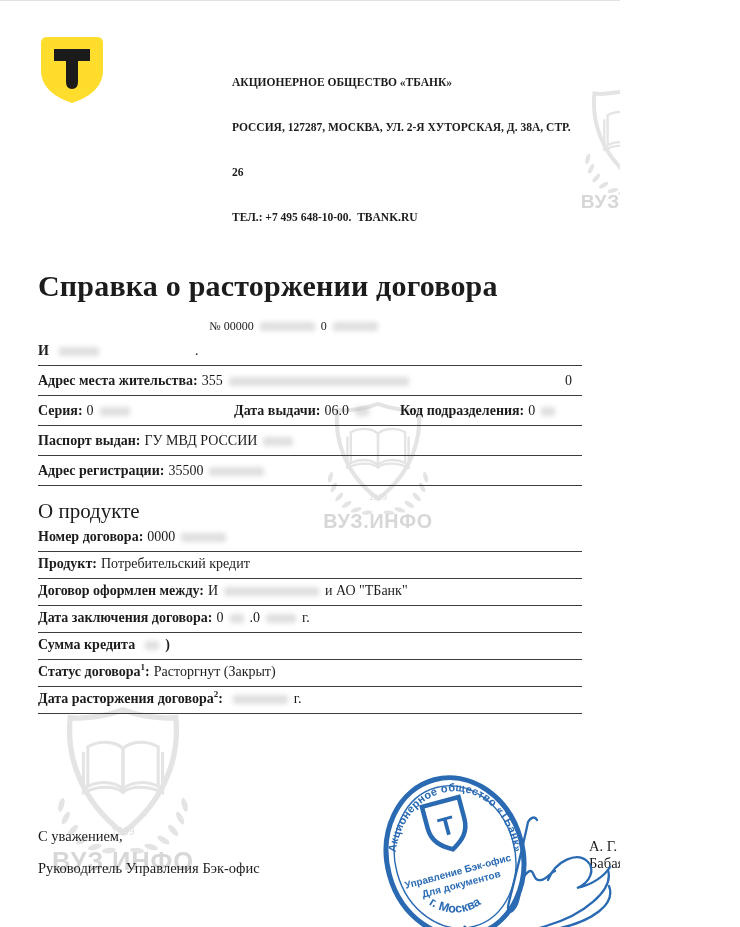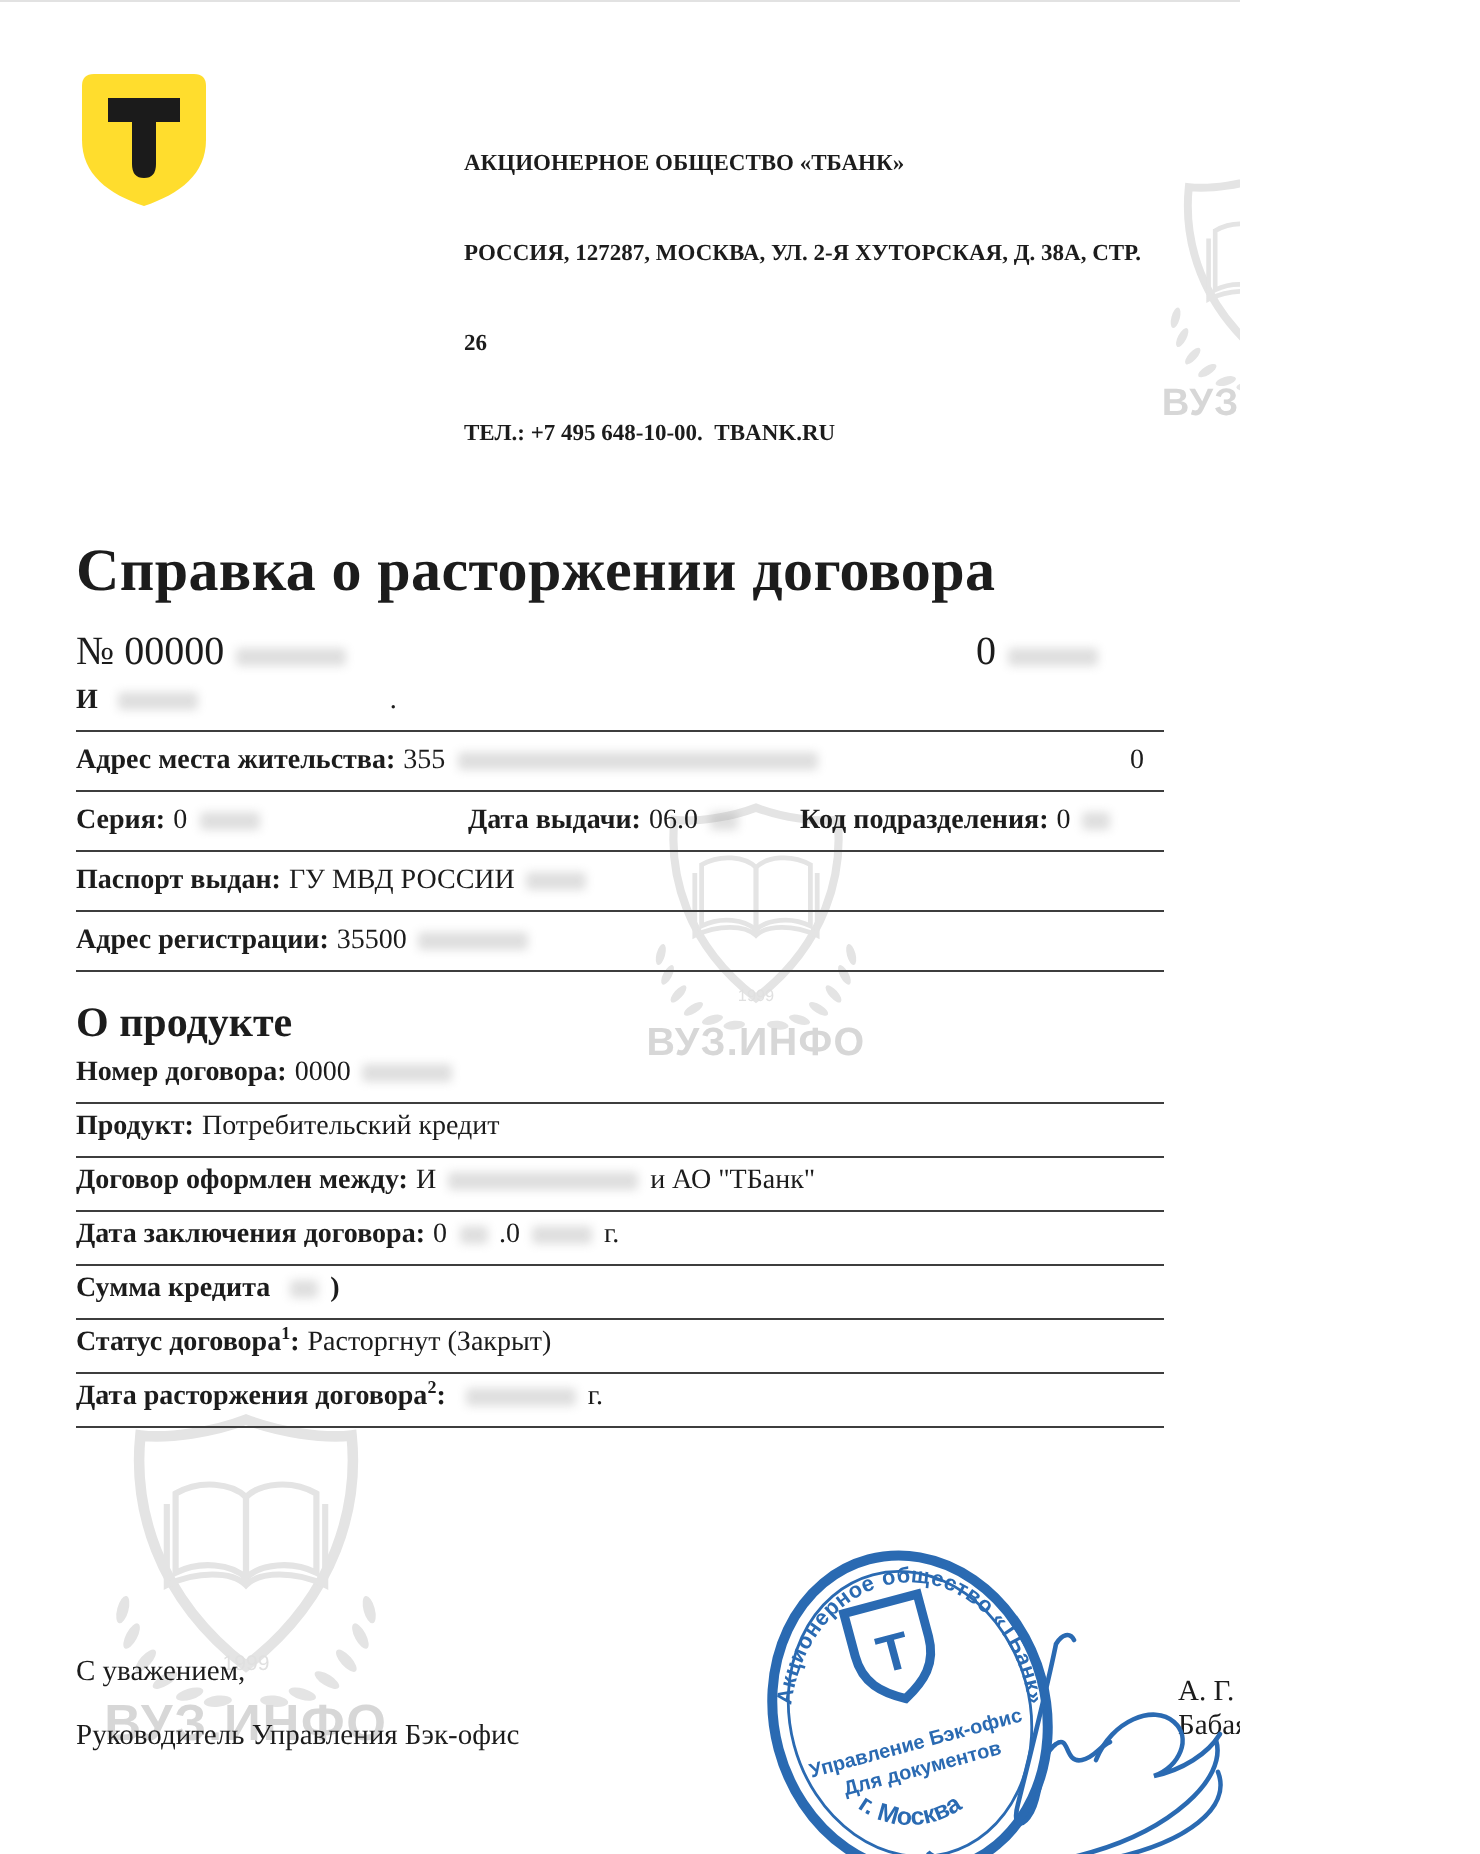--- a/index.html
+++ b/index.html
@@ -11,32 +11,32 @@
   .wm{position:absolute;z-index:0;}
   .content{position:relative;z-index:1;padding:0 38px;}
 
   
   .hdr{display:flex;justify-content:space-between;align-items:flex-start;margin-top:33px;}
   .logo{width:68px;height:72px;flex:0 0 auto;}
   .company{width:350px;font-weight:bold;font-size:11.5px;line-height:15px;margin-top:11px;white-space:pre-wrap;}
 
   h1.title{font-size:30px;line-height:36px;font-weight:bold;margin:13px 0 0 0;letter-spacing:.2px;}
 
-  .numrow{display:flex;justify-content:space-between;font-size:20px;margin-top:13px;line-height:19px;}
+  .numrow{display:flex;justify-content:center;font-size:12px;margin-top:13px;line-height:19px;}
   .docdate{margin-right:27px;}
 
   .frow{position:relative;border-bottom:1px solid #3d3d3d;font-size:14px;line-height:16px;padding:4px 0 6px;}
   .sec1 .frow{margin-top:3px;}
   .sec2 .frow{margin-top:0;}
   .lbl{font-weight:bold;margin-right:4px;}
   sup{font-size:9px;line-height:0;}
 
   .grid4{display:grid;grid-template-columns:196px 166px 184px auto;}
 
-  h2.sub{font-size:21px;line-height:24px;font-weight:bold;margin:13px 0 2px 0;}
+  h2.sub{font-size:21px;line-height:24px;font-weight:normal;margin:13px 0 2px 0;}
 
   .addr-extra{position:absolute;left:527px;top:4px;}
 
   
   .rd{display:inline-block;height:9px;background:#9b9b9b;opacity:.32;filter:blur(2.5px);
       border-radius:2px;vertical-align:baseline;margin:0 6px -1px 6px;}
   .w14{width:14px}.w26{width:26px}.w30{width:30px}.w40{width:40px}.w45{width:45px}
   .w55{width:55px}.w95{width:95px}.w180{width:180px}
   .gap90{margin-left:90px}
 

